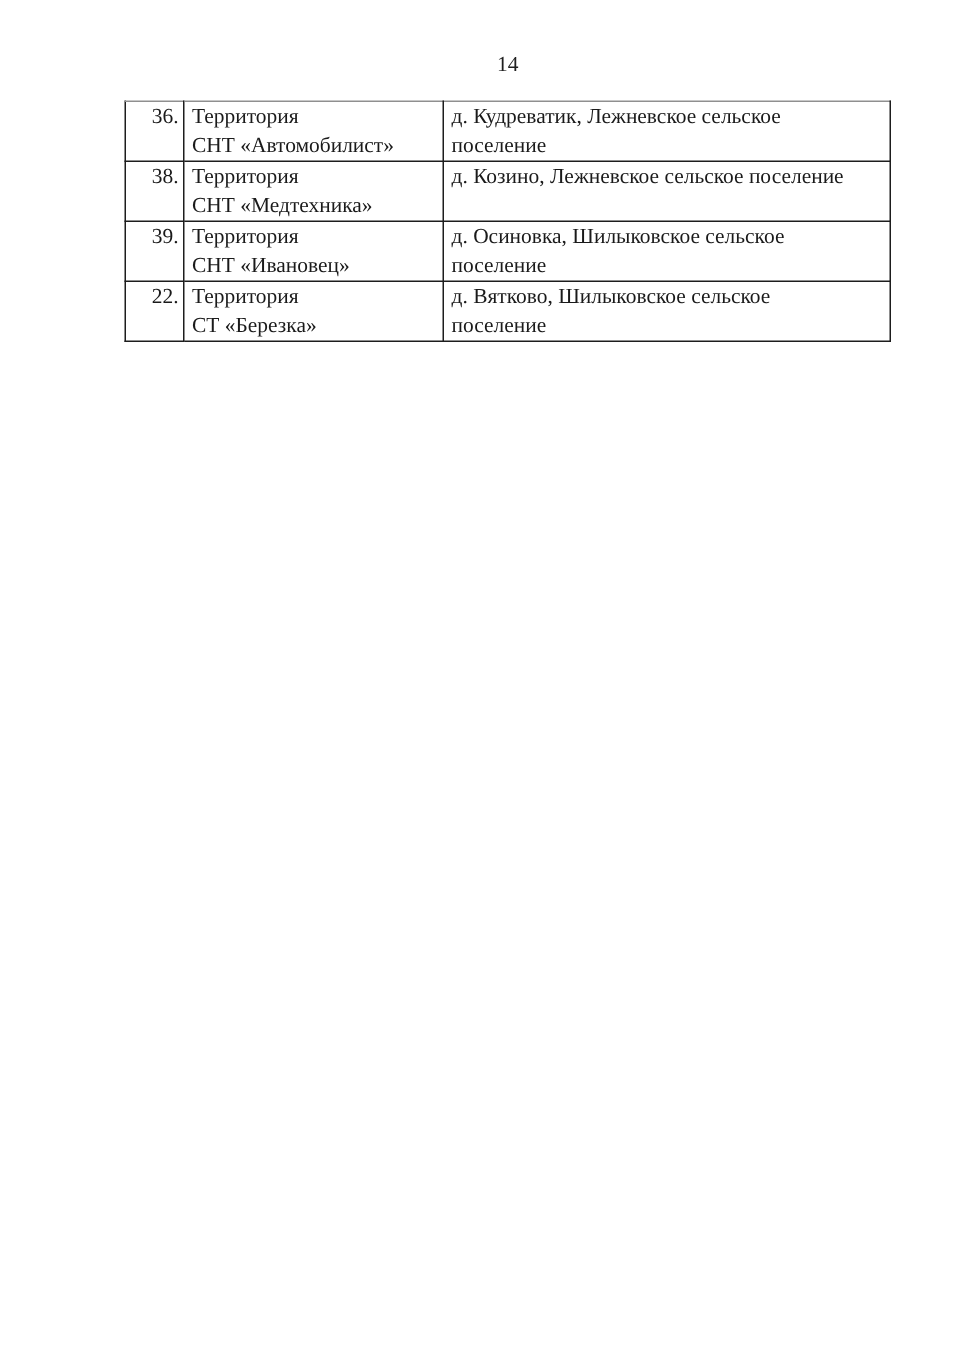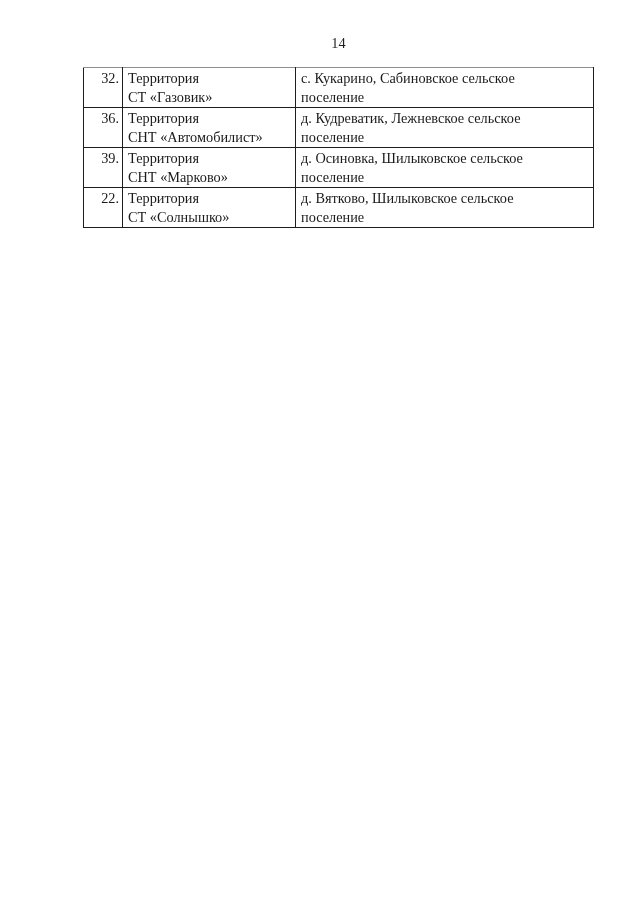--- a/index.html
+++ b/index.html
@@ -62,75 +62,75 @@
   <div class="page-number">14</div>
 
   <table class="doc-table">
     <colgroup>
       <col style="width:39px">
       <col style="width:173px">
       <col style="width:298px">
     </colgroup>
     <tbody>
 
-      <tr>
-        <td class="num-cell">
-            <div class="cell-line">32.</div>
-          </td>
-        <td class="name-cell">
-          <div class="cell-line">Территория</div>
-          <div class="cell-line">СТ «Газовик»</div>
-        </td>
-        <td class="loc-cell">
-          <div class="cell-line">с. Кукарино, Сабиновское сельское</div>
-          <div class="cell-line">поселение</div>
-        </td>
-      </tr>
 
 
 
 
       <tr>
         <td class="num-cell">
             <div class="cell-line">36.</div>
           </td>
         <td class="name-cell">
           <div class="cell-line">Территория</div>
           <div class="cell-line">СНТ «Автомобилист»</div>
         </td>
         <td class="loc-cell">
           <div class="cell-line">д. Кудреватик, Лежневское сельское</div>
           <div class="cell-line">поселение</div>
         </td>
       </tr>
 
 
+      <tr>
+        <td class="num-cell">
+            <div class="cell-line">38.</div>
+          </td>
+        <td class="name-cell">
+          <div class="cell-line">Территория</div>
+          <div class="cell-line">СНТ «Медтехника»</div>
+        </td>
+        <td class="loc-cell">
+          <div class="cell-line">д. Козино, Лежневское сельское поселение</div>
+          <div class="cell-line"></div>
+        </td>
+      </tr>
 
       <tr>
         <td class="num-cell">
             <div class="cell-line">39.</div>
           </td>
         <td class="name-cell">
           <div class="cell-line">Территория</div>
-          <div class="cell-line">СНТ «Марково»</div>
+          <div class="cell-line">СНТ «Ивановец»</div>
         </td>
         <td class="loc-cell">
           <div class="cell-line">д. Осиновка, Шилыковское сельское</div>
           <div class="cell-line">поселение</div>
         </td>
       </tr>
 
 
       <tr>
         <td class="num-cell">
             <div class="cell-line">22.</div>
           </td>
         <td class="name-cell">
           <div class="cell-line">Территория</div>
-          <div class="cell-line">СТ «Солнышко»</div>
+          <div class="cell-line">СТ «Березка»</div>
         </td>
         <td class="loc-cell">
           <div class="cell-line">д. Вятково, Шилыковское сельское</div>
           <div class="cell-line">поселение</div>
         </td>
       </tr>
 
     </tbody>
   </table>
 </div>

